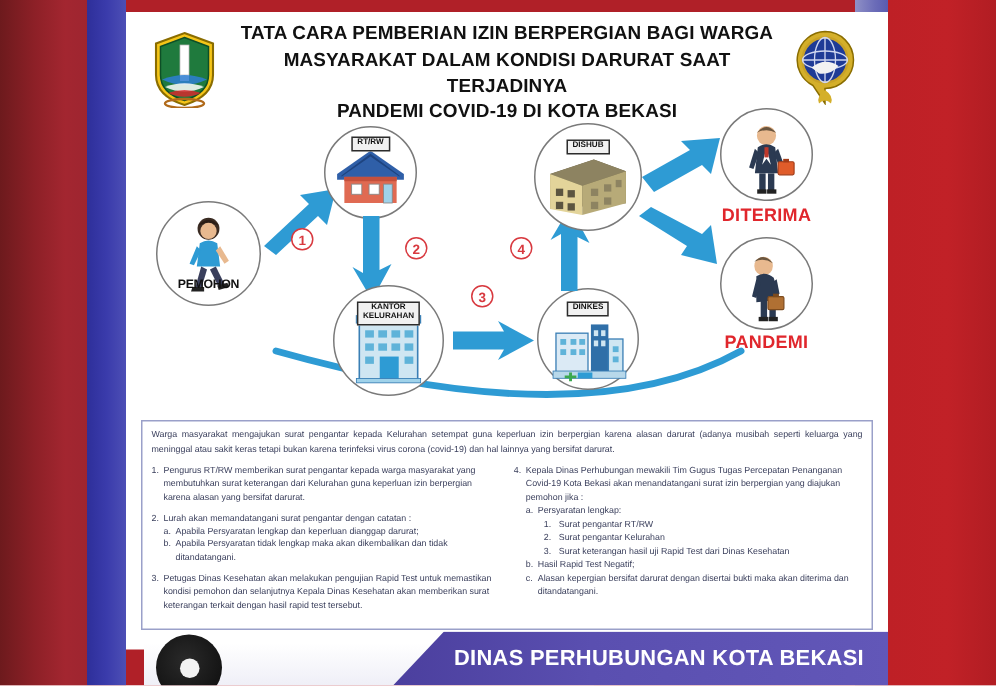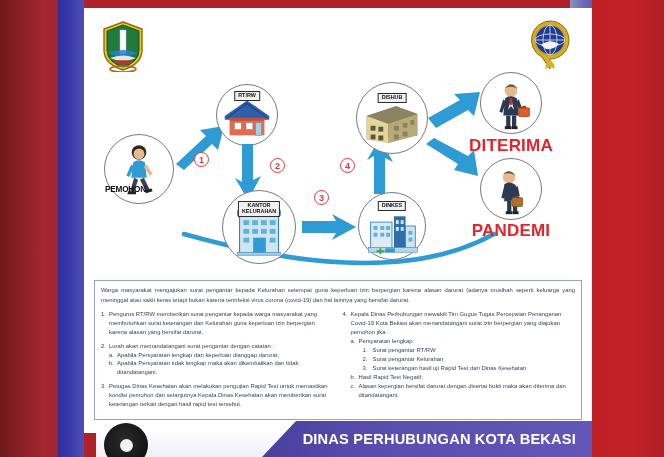--- a/index.html
+++ b/index.html
@@ -84,30 +84,31 @@
     color: #111;
     padding: 1px 3px;
     line-height: 1.1;
     text-align: center;
     white-space: nowrap;
     z-index: 4;
   }
   .node-inline-label {
     position: absolute;
     bottom: 9px; left: 0; right: 0;
+    text-align: center;
     font-size: 8.2px;
     font-weight: bold;
     color: #111;
     letter-spacing: -.2px;
     z-index: 4;
   }
   .outcome-label {
     position: absolute;
     text-align: center;
-    font-size: 17px;
+    font-size: 12px;
     font-weight: bold;
     color: #e0262c;
     letter-spacing: .2px;
   }
   .step-num {
     position: absolute;
     width: 15px; height: 15px;
     border: 1.1px solid #d8393f;
     border-radius: 50%;
     color: #d8393f;
@@ -219,20 +220,25 @@
           <path d="M23 5 L39 11 L39 30 Q39 42 23 47 Q7 42 7 30 L7 11 Z" fill="#1f7a3d" stroke="#0d4f26" stroke-width="1"></path>
           <rect x="20" y="10" width="6" height="20" fill="#fff" stroke="#bbb" stroke-width=".5"></rect>
           <path d="M20 30 L26 30 L26 34 L20 34 Z" fill="#e8e8e8"></path>
           <path d="M8 33 Q23 27 38 33 Q23 40 8 33 Z" fill="#2e7fd4" opacity=".85"></path>
           <path d="M10 38 Q23 33 36 38 Q23 44 10 38 Z" fill="#fff" opacity=".85"></path>
           <path d="M12 42 Q23 38 34 42 Q23 47 12 42 Z" fill="#e0262c" opacity=".8"></path>
           <ellipse cx="23" cy="49" rx="13" ry="3" fill="none" stroke="#b06a1a" stroke-width="1.6"></ellipse>
         </svg>
       </div>
 
+      <div class="title">
+        <div>TATA CARA PEMBERIAN IZIN BERPERGIAN BAGI WARGA</div>
+        <div>MASYARAKAT DALAM KONDISI DARURAT SAAT TERJADINYA</div>
+        <div>PANDEMI COVID-19 DI KOTA BEKASI</div>
+      </div>
 
       <div class="globe">
         <svg viewBox="0 0 44 50" width="44" height="50">
           <path d="M22 1 A19 19 0 0 1 22 39 L22 49 L14 37 A19 19 0 0 1 22 1 Z" fill="#d4af2a" stroke="#8a6d00" stroke-width="1"></path>
           <circle cx="22" cy="20" r="15" fill="#1f3b96" stroke="#c9a227" stroke-width="1.6"></circle>
           <ellipse cx="22" cy="20" rx="15" ry="6" fill="none" stroke="#cfd6ef" stroke-width=".9"></ellipse>
           <ellipse cx="22" cy="20" rx="7" ry="15" fill="none" stroke="#cfd6ef" stroke-width=".9"></ellipse>
           <line x1="7" y1="20" x2="37" y2="20" stroke="#cfd6ef" stroke-width=".9"></line>
           <line x1="22" y1="5" x2="22" y2="35" stroke="#cfd6ef" stroke-width=".9"></line>
           <path d="M13 25 Q22 18 31 24 Q26 30 18 29 Z" fill="#f2f2f2"></path>

